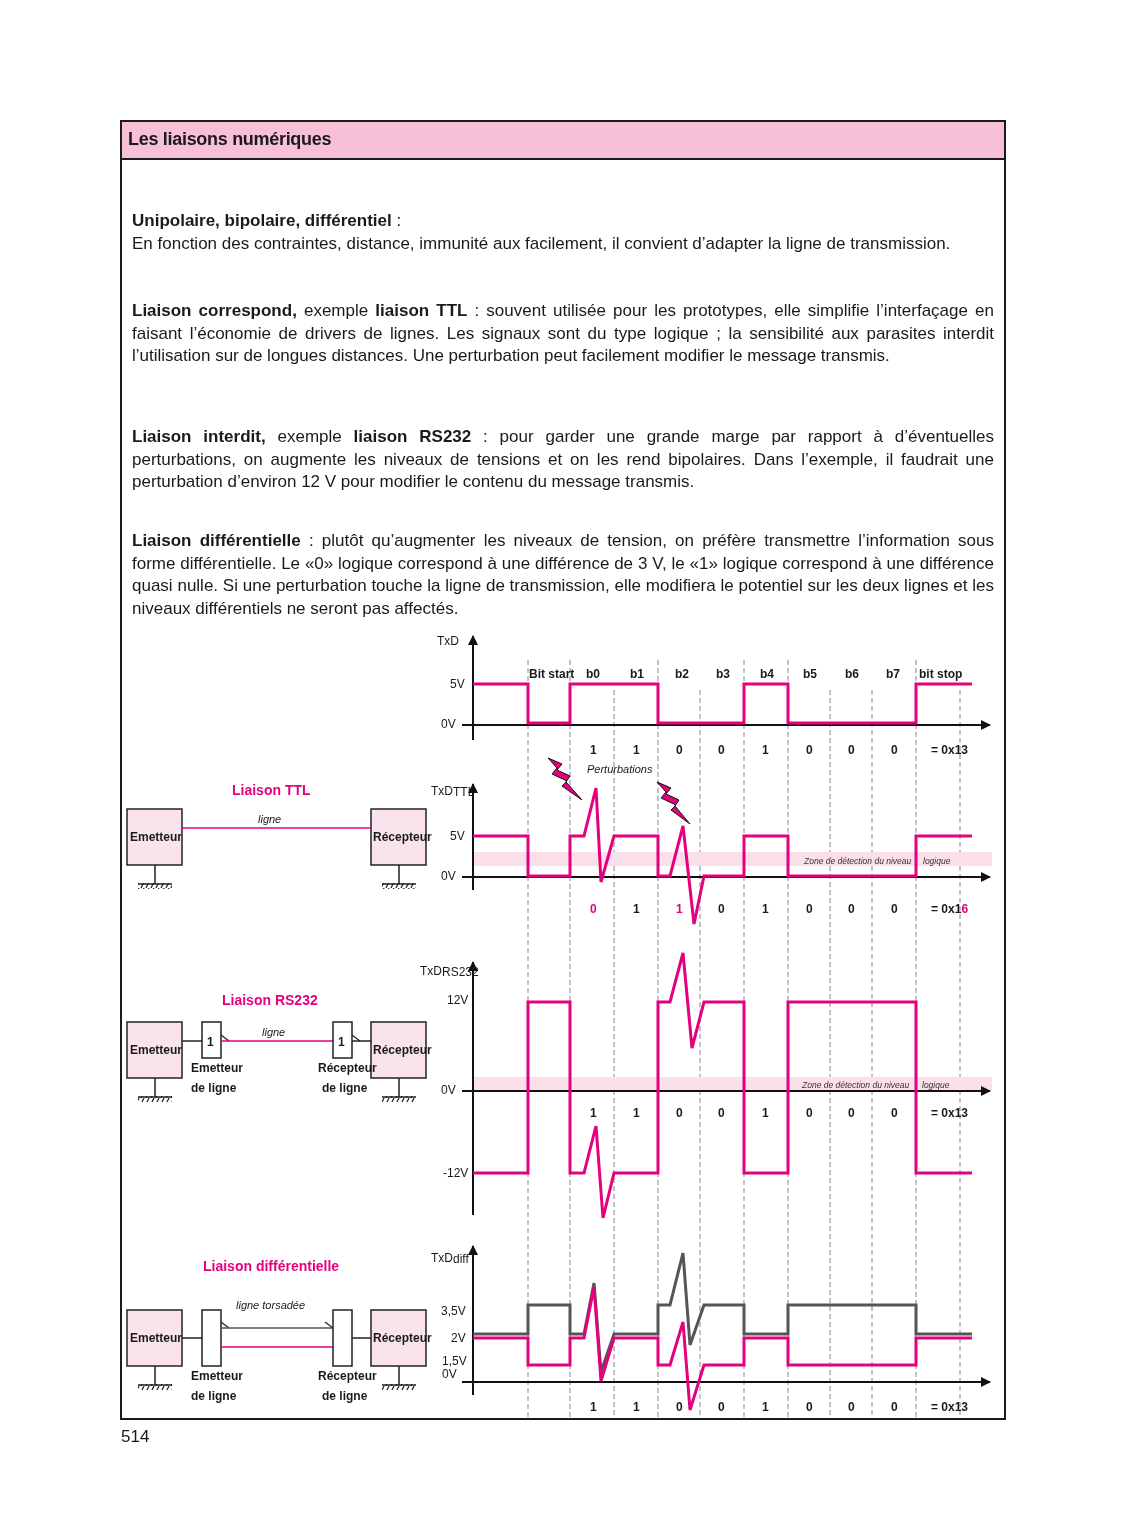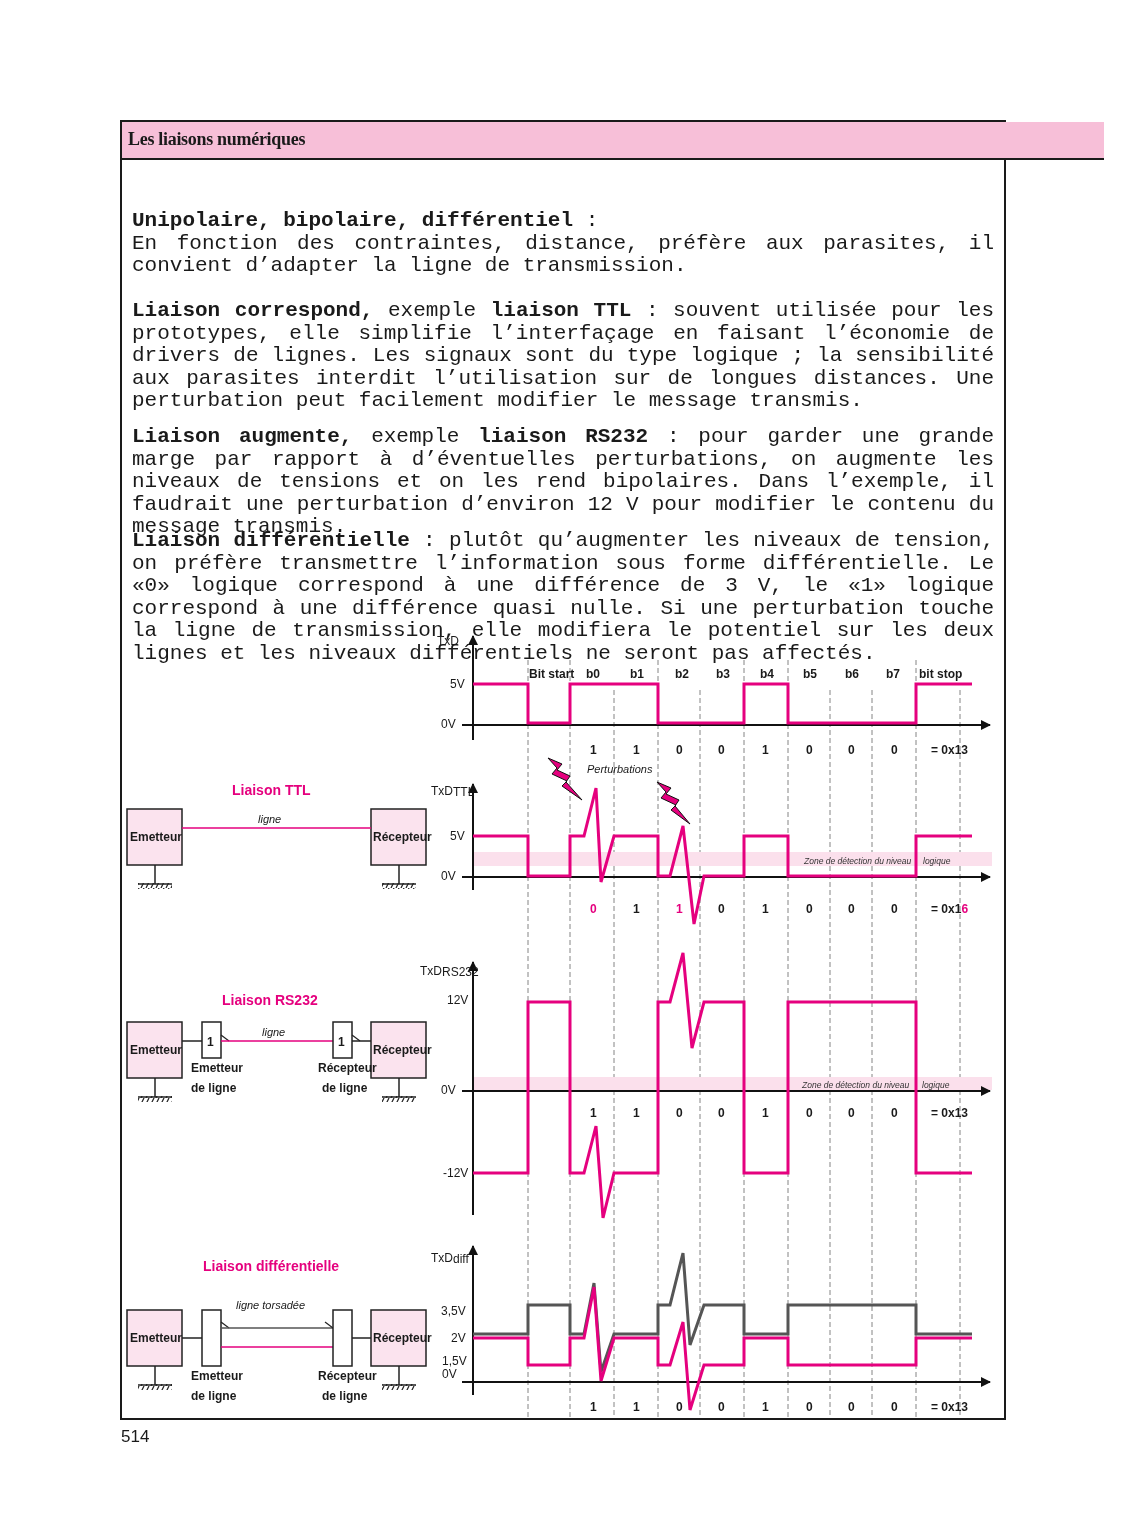--- a/index.html
+++ b/index.html
@@ -1,49 +1,49 @@
 <!DOCTYPE html>
 <html><head>
 <meta charset="utf-8">
 <style>
   html, body { margin: 0; padding: 0; background: #ffffff; }
   body { width: 1125px; height: 1539px; position: relative; font-family: "Liberation Sans", sans-serif; color: #1a1a1a; }
   .frame { position: absolute; left: 120px; top: 120px; width: 882px; height: 1296px; border: 2px solid #1a1a1a; }
-  .chapter-bar { position: absolute; left: 0; top: 0; width: 982px; height: 36px; background: #f7bfd8; border-bottom: 2px solid #1a1a1a; font-family: Liberation Serif, serif; }
+  .chapter-bar { position: absolute; left: 0; top: 0; width: 882px; height: 36px; background: #f7bfd8; border-bottom: 2px solid #1a1a1a; }
   .chapter-title { position: absolute; left: 6px; top: 7px; font-size: 18px; font-weight: bold; color: #1a1a1a; letter-spacing: -0.3px; }
   .section-title { position: absolute; left: 10px; top: 46px; font-size: 16px; font-weight: bold; color: #e5007e; letter-spacing: -0.2px; }
-  .text-block { position: absolute; left: 10px; width: 862px; font-size: 21px; line-height: 22.5px; text-align: justify; color: #1a1a1a; font-family: Liberation Mono, monospace; }
+  .text-block { position: absolute; left: 10px; width: 862px; font-size: 17px; line-height: 22.5px; text-align: justify; color: #1a1a1a; }
   .text-block b { font-weight: bold; }
   .page-number { position: absolute; left: 121px; top: 1427px; font-size: 17px; color: #1a1a1a; }
   svg { position: absolute; left: 0; top: 0; }
   .lbl { font-family: "Liberation Sans", sans-serif; font-size: 12px; fill: #1a1a1a; }
   .lbl-b { font-family: "Liberation Sans", sans-serif; font-size: 12px; font-weight: bold; fill: #1a1a1a; }
   .lbl-pink { font-family: "Liberation Sans", sans-serif; font-size: 14px; font-weight: bold; fill: #e5007e; }
   .lbl-i { font-family: "Liberation Sans", sans-serif; font-size: 11px; font-style: italic; fill: #1a1a1a; }
   .zone-lbl { font-family: "Liberation Sans", sans-serif; font-size: 8.5px; font-style: italic; fill: #333; }
 </style>
 </head>
 <body>
 
 <div class="frame">
   <div class="chapter-bar">
     <span class="chapter-title">Les liaisons numériques</span>
   </div>
 
   <div class="text-block" style="top:88px;">
     <b>Unipolaire, bipolaire, différentiel</b><span> :</span><br>
-    <span>En fonction des contraintes, distance, préfère aux parasites, il convient d’adapter la ligne de transmission.</span>
+    <span>En fonction des contraintes, distance, immunité aux facilement, il convient d’adapter la ligne de transmission.</span>
   </div>
 
   <div class="text-block" style="top:178px;">
     <b>Liaison correspond,</b><span> exemple </span><b>liaison TTL</b><span> : souvent utilisée pour les prototypes, elle simplifie l’interfaçage en faisant l’économie de drivers de lignes. Les signaux sont du type logique ; la sensibilité aux parasites interdit l’utilisation sur de longues distances. Une perturbation peut facilement modifier le message transmis.</span>
   </div>
 
   <div class="text-block" style="top:304px;">
-    <b>Liaison augmente,</b><span> exemple </span><b>liaison RS232</b><span> : pour garder une grande marge par rapport à d’éventuelles perturbations, on augmente les niveaux de tensions et on les rend bipolaires. Dans l’exemple, il faudrait une perturbation d’environ 12 V pour modifier le contenu du message transmis.</span>
+    <b>Liaison interdit,</b><span> exemple </span><b>liaison RS232</b><span> : pour garder une grande marge par rapport à d’éventuelles perturbations, on augmente les niveaux de tensions et on les rend bipolaires. Dans l’exemple, il faudrait une perturbation d’environ 12 V pour modifier le contenu du message transmis.</span>
   </div>
 
   <div class="text-block" style="top:408px;">
     <b>Liaison différentielle</b><span> : plutôt qu’augmenter les niveaux de tension, on préfère transmettre l’information sous forme différentielle. Le «0» logique correspond à une différence de 3 V, le «1» logique correspond à une différence quasi nulle. Si une perturbation touche la ligne de transmission, elle modifiera le potentiel sur les deux lignes et les niveaux différentiels ne seront pas affectés.</span>
   </div>
 </div>
 
 <svg width="1125" height="1539" viewBox="0 0 1125 1539">
   <defs>
     <marker id="arrow" markerWidth="10" markerHeight="10" refX="9" refY="5" orient="auto" markerUnits="userSpaceOnUse">

